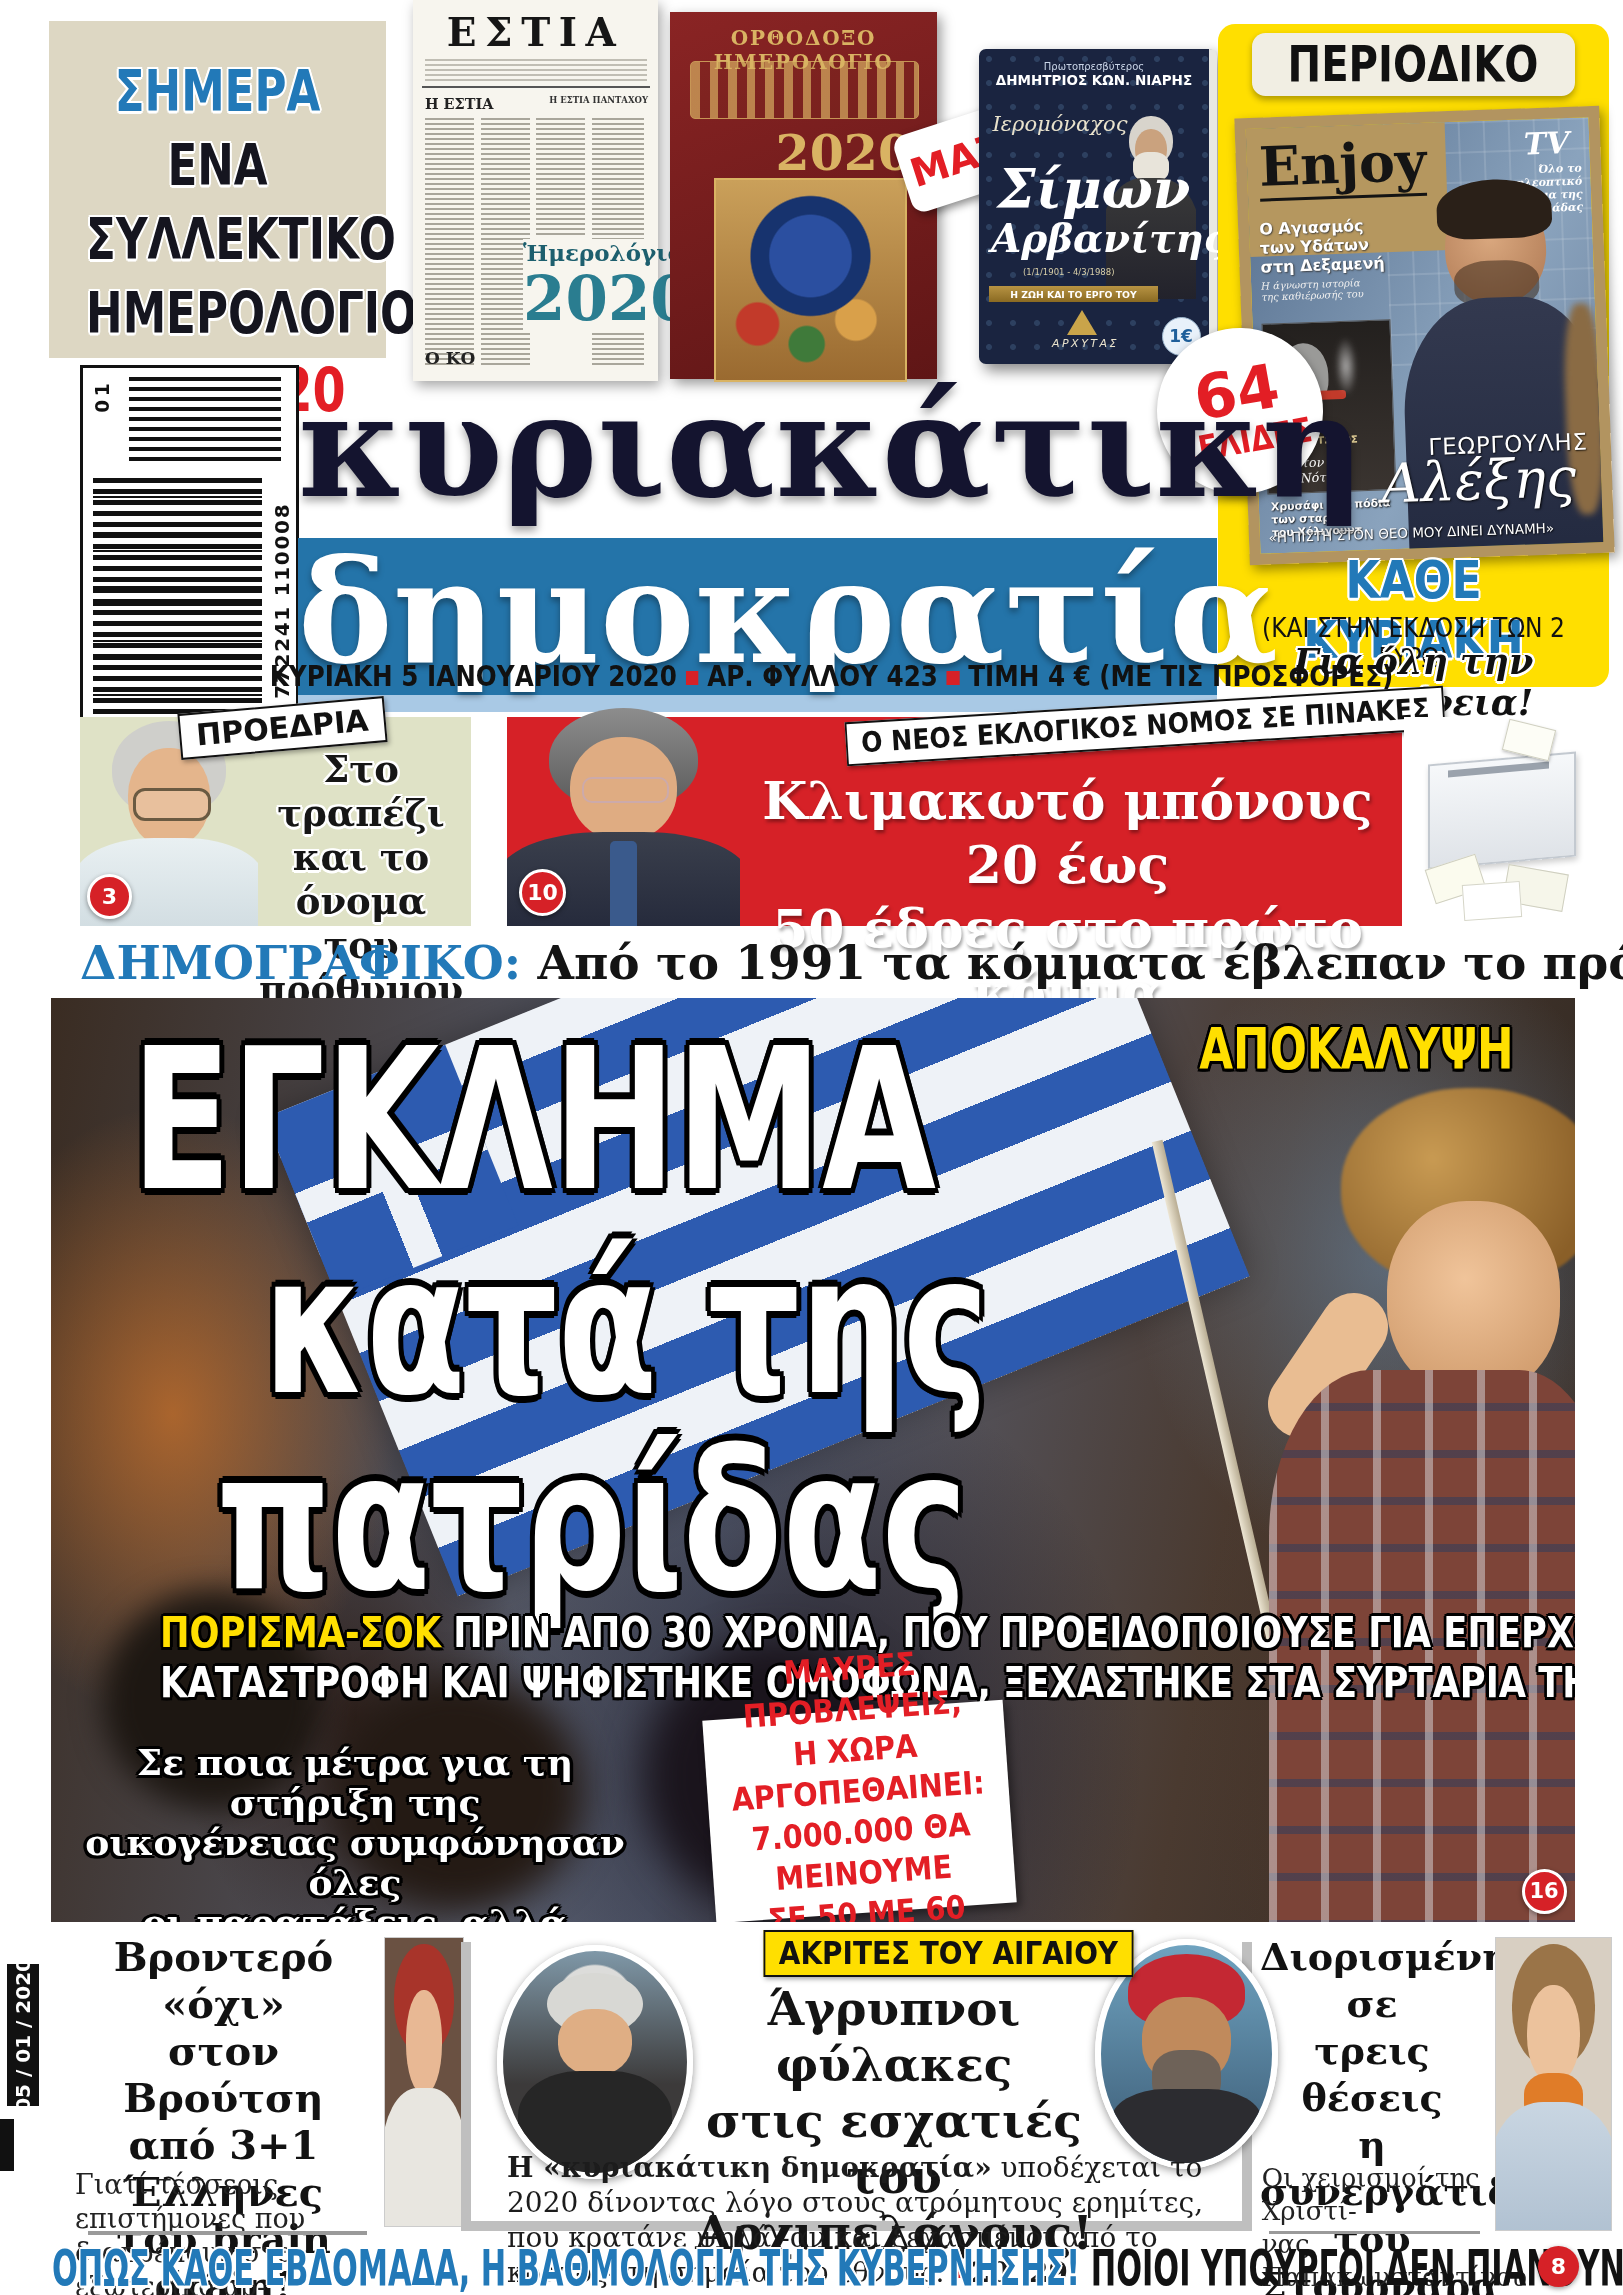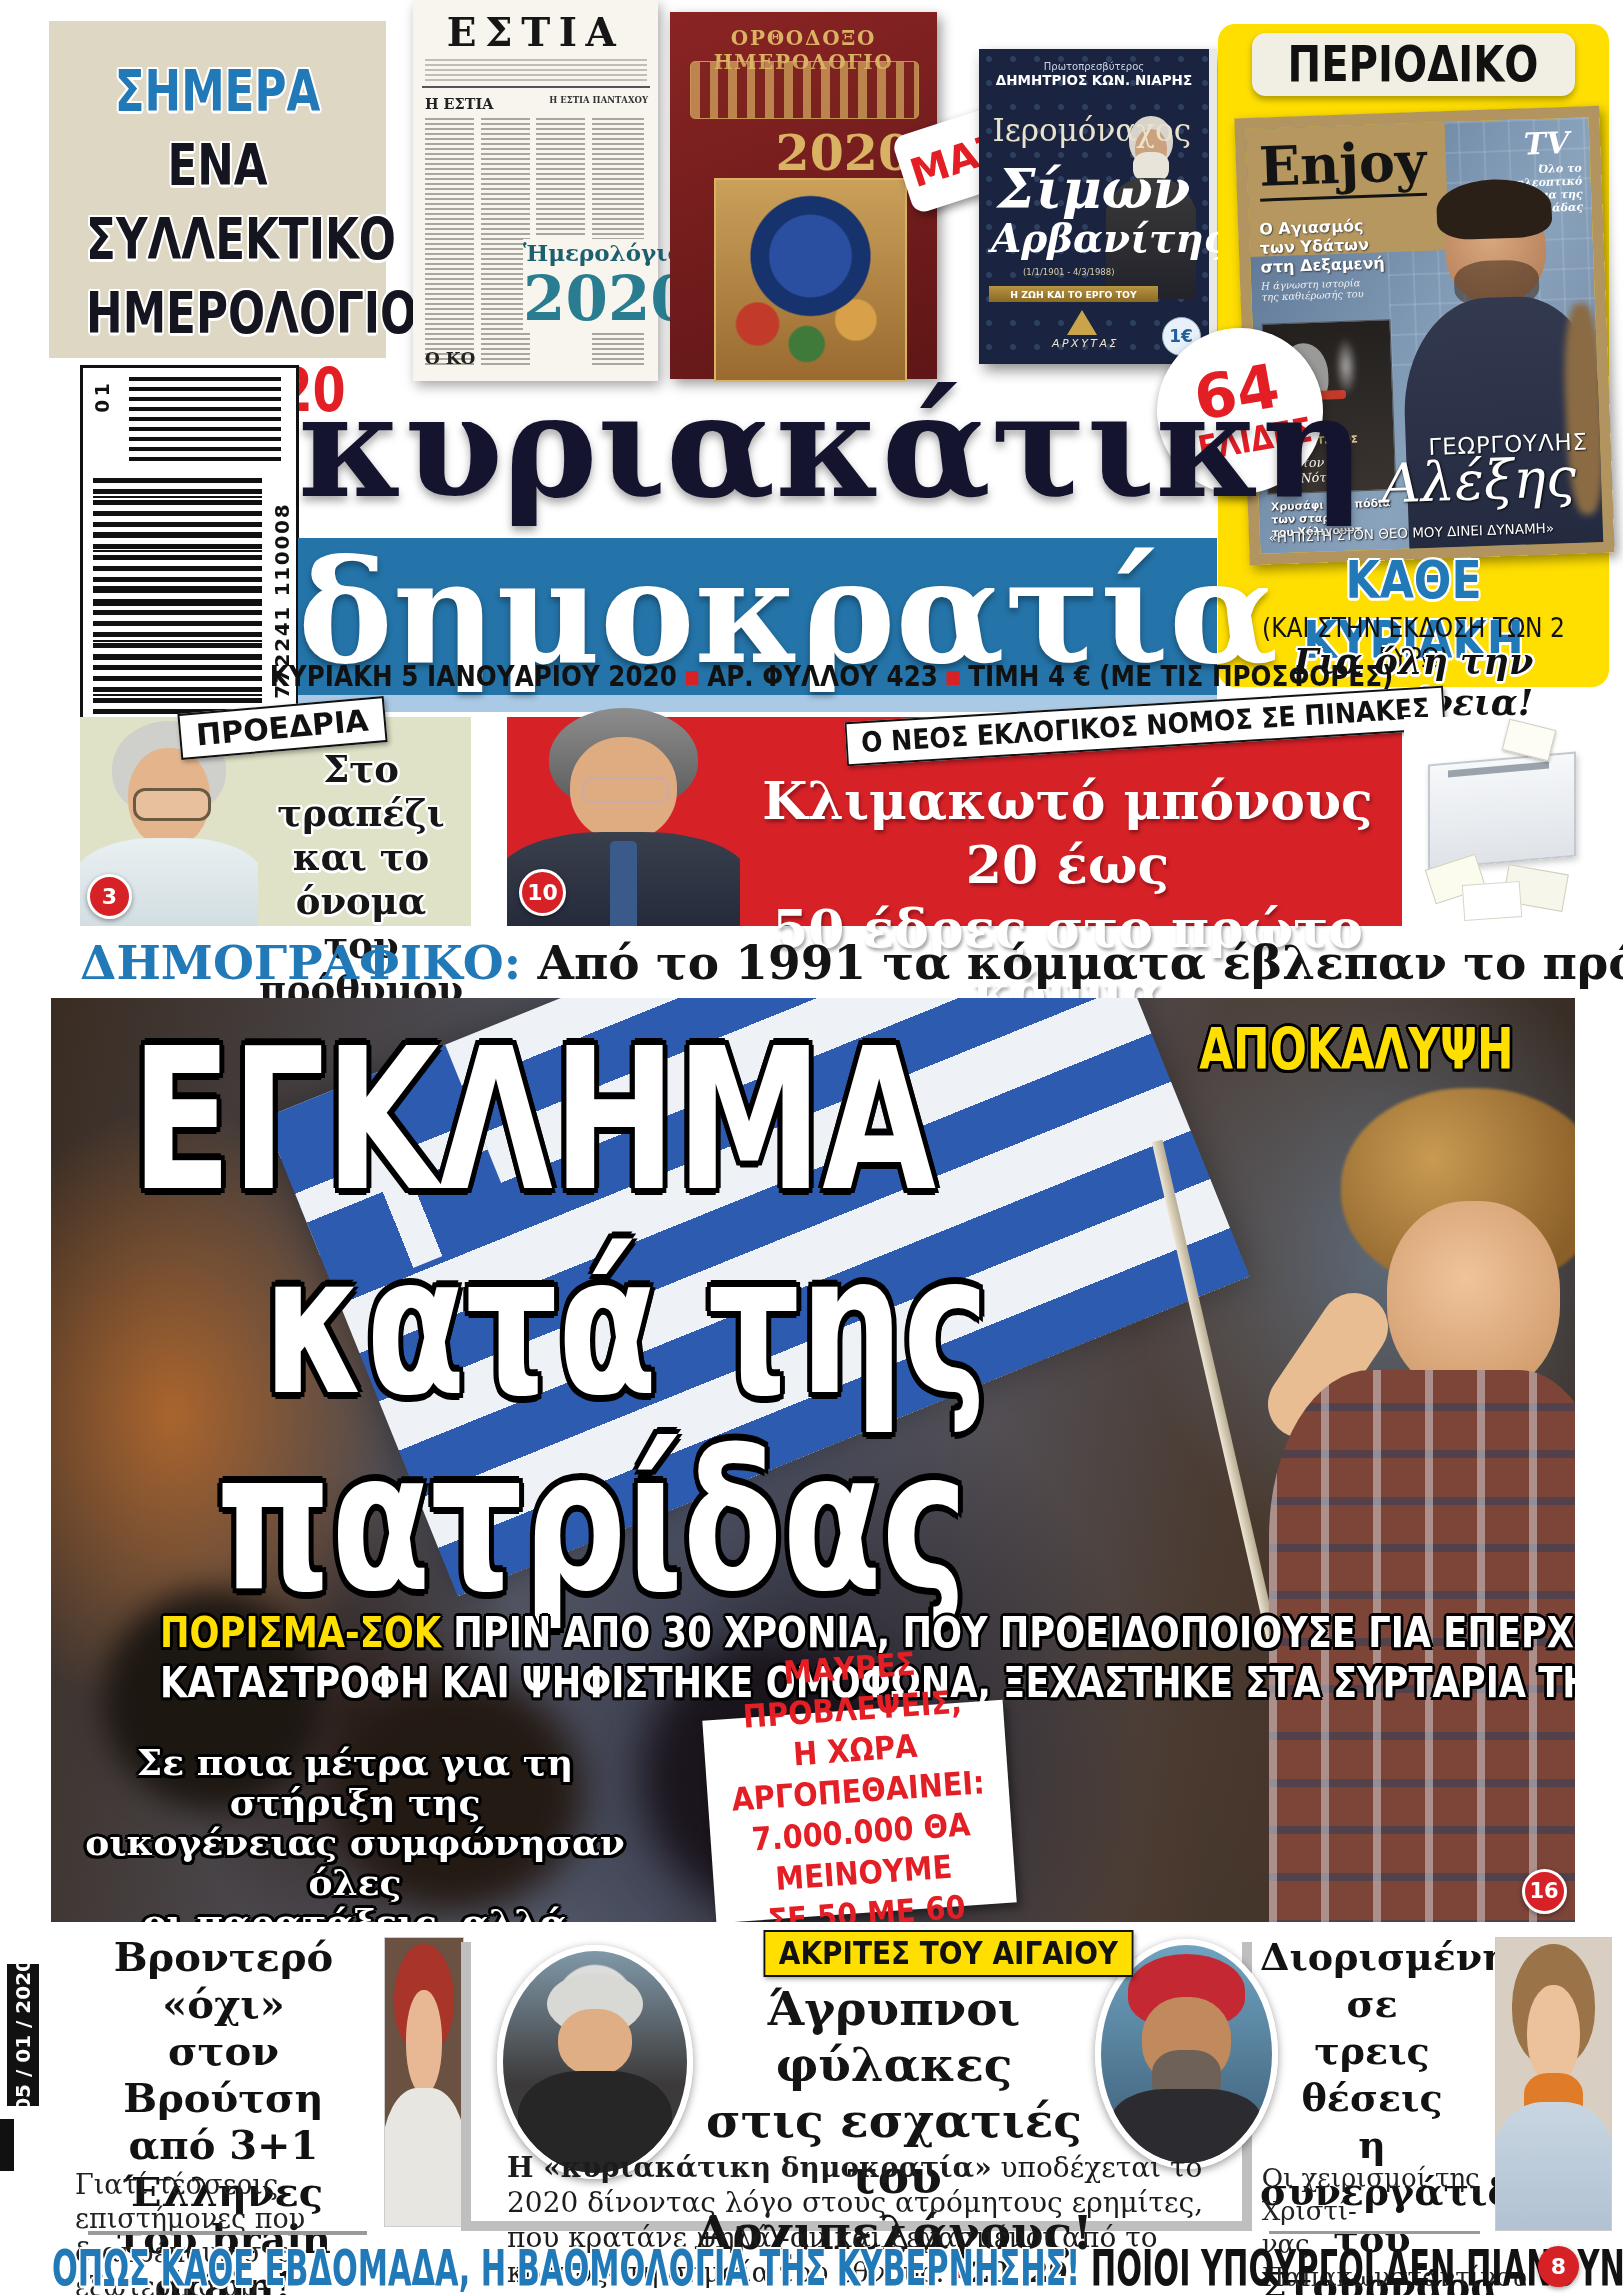--- a/index.html
+++ b/index.html
@@ -78,30 +78,30 @@
                            linear-gradient(#caa05a,#9a6a30);"></div>
   </div>
 
   <div class="abs" style="left:900px;top:117px;width:129px;height:80px;background:#fff;border-radius:13.5px;
               transform:rotate(-18deg);box-shadow:2.5px 4.2px 8.5px rgba(0,0,0,.45);
               display:flex;align-items:center;justify-content:center;">
     <span class="cond" style="font-size:39px;color:#e31e25;">ΜΑΖΙ</span>
   </div>
 
   <div class="abs" style="left:979px;top:49px;width:230px;height:315px;background:#1a2440 radial-gradient(circle at 10px 10px,rgba(90,130,170,.3) 2.5px,transparent 3.4px);background-size:24px 24px;
-              box-shadow:5px 6.8px 13.5px rgba(0,0,0,.45);border-right:8.5px solid #e8e8e4;">
+              box-shadow:5px 6.8px 13.5px rgba(0,0,0,.45);border-right:8.5px solid #e8e8e4;border-radius:7px;">
     <div class="ctr" style="margin-top:12px;font-size:10px;color:#c9d4e6;">Πρωτοπρεσβύτερος</div>
     <div class="ctr" style="font-size:13.5px;font-weight:bold;color:#fff;">ΔΗΜΗΤΡΙΟΣ ΚΩΝ. ΝΙΑΡΗΣ</div>
     <div class="abs portrait" style="left:127px;top:61px;width:90px;height:189px;">
       <div class="p-hair" style="background:#d8d4cc;left:26%;top:3%;width:48%;height:26%;"></div>
       <div class="p-face" style="background:#caa27e;left:32%;top:10%;width:36%;height:22%;"></div>
       <div class="p-extra" style="left:30%;top:22%;width:40%;height:16%;background:#e8e4da;border-radius:40%;"></div>
       <div class="p-body" style="background:linear-gradient(#3a3a3a,#20202a);top:36%;height:70%;"></div>
     </div>
-    <div class="serif" style="position:absolute;left:13.5px;top:63px;font-size:31px;color:#e9e2cc;">Ιερομόναχος</div>
+    <div class="serif" style="position:absolute;left:13.5px;top:63px;font-size:21px;font-style:italic;color:#e9e2cc;">Ιερομόναχος</div>
     <div class="serif" style="position:absolute;left:18.6px;top:108px;font-size:54px;font-style:italic;font-weight:bold;color:#fff;">Σίμων</div>
     <div class="serif" style="position:absolute;left:12px;top:166px;font-size:39px;font-style:italic;font-weight:bold;color:#fff;">Αρβανίτης</div>
     <div style="position:absolute;left:44px;top:218px;font-size:8.5px;color:#d9cfa8;">(1/1/1901 - 4/3/1988)</div>
     <div class="ctr" style="position:absolute;left:10px;top:237px;width:169px;background:linear-gradient(#b79343,#8a6a22);color:#fff;font-size:9.3px;font-weight:bold;padding:2.5px 0;">Η ΖΩΗ ΚΑΙ ΤΟ ΕΡΓΟ ΤΟΥ</div>
     <div class="abs" style="left:88px;top:261px;width:0;height:0;border-left:15px solid transparent;border-right:15px solid transparent;border-bottom:25px solid #c9a44a;"></div>
     <div class="ctr" style="position:absolute;left:1px;top:288px;width:211px;font-size:11px;letter-spacing:2.5px;color:#e9e2cc;font-style:italic;">ΑΡΧΥΤΑΣ</div>
     <div style="position:absolute;right:8.5px;bottom:8.5px;width:37px;height:37px;border-radius:50%;background:#e8f1fa;border:1.7px solid #9ab4cc;
                 display:flex;align-items:center;justify-content:center;">
       <span style="color:#1f5f9a;font-weight:bold;font-size:17px;">1€</span>
     </div>

